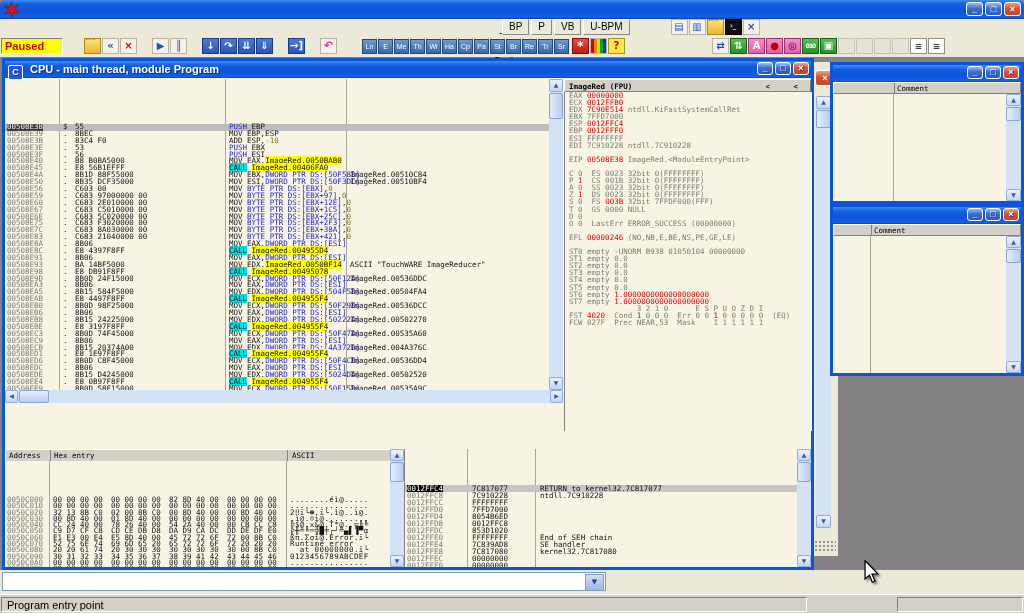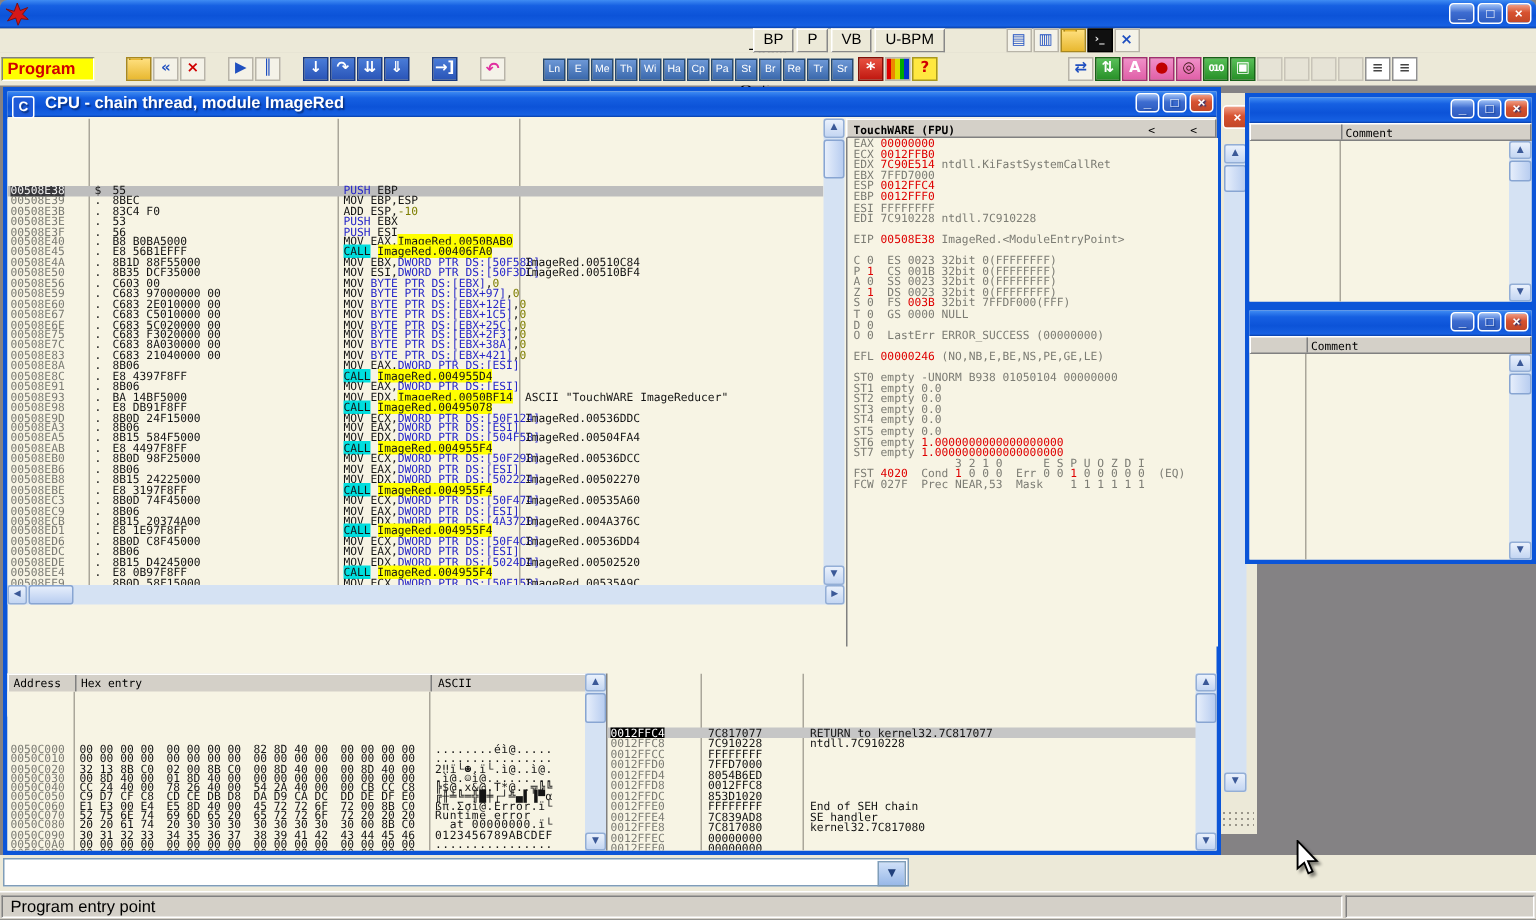--- a/index.html
+++ b/index.html
@@ -129,21 +129,21 @@
           <div class="tb-ico">▤</div>
           <div class="tb-ico">▥</div>
           <div class="tb-ico ic-folder"></div>
           <div class="tb-ico ic-console">›_</div>
           <div class="tb-ico">×</div>
         </span>
     </div>
   </div>
 
   <div class="abs" id="toolbar">
-    <div id="paused-label">Program</div>
+    <div id="paused-label">Paused</div>
     <div style="width:20px"></div>
     <span id="tb-group1" style="display:flex">
         <div class="tb-ico ic-folder"></div>
         <div class="tb-ico">«</div>
         <div class="tb-ico ic-red">×</div>
         <div class="tb-gap"></div>
         <div class="tb-ico">▶</div>
         <div class="tb-ico">║</div>
         <div class="tb-gap"></div>
         <div class="tb-ico ic-bluetile">↓</div>
@@ -243,21 +243,21 @@
       <div class="sb-btn" style="left:0;top:0;width:15px;height:12px">▲</div>
       <div class="sb-thumb" style="left:0;top:13px;width:15px;height:14px"></div>
       <div class="sb-btn" style="left:0;bottom:0;width:15px;height:12px">▼</div>
     </div>
   </div>
 
   <div class="win" id="cpu-win">
     <div class="wtitle">
       <span style="display:inline-block;width:13px;height:13px;background:#1e5ad8;border:1px solid #fff;border-radius:2px;
             color:#fff;font:bold 9px/12px 'Liberation Sans',sans-serif;text-align:center;vertical-align:-2px;margin-right:4px">C</span>
-      <span>CPU - chain thread, module ImageRed</span>
+      <span>CPU - main thread, module Program</span>
       <div class="wbtns">
         <div class="wbtn">_</div>
         <div class="wbtn">□</div>
         <div class="wbtn close">×</div>
       </div>
     </div>
 
     <div class="pane m7" id="disasm" style="left:0;top:18px;width:544px;height:311px;">
       <span class="vline" style="left:54px"></span>
       <span class="vline" style="left:220px"></span>
@@ -271,21 +271,21 @@
     </div>
 
     <div class="sb" style="left:0;top:329px;width:558px;height:13px;">
       <div class="sb-btn" style="left:0;top:0;width:13px;height:13px">◀</div>
       <div class="sb-thumb h" style="left:14px;top:0;width:30px;height:13px"></div>
       <div class="sb-btn" style="right:0;top:0;width:13px;height:13px">▶</div>
     </div>
 
 
     <div class="hdrbar m7" style="position:absolute;left:559px;top:18px;width:247px;height:13px;">
-      <span style="position:absolute;left:4px;top:2px;font-weight:bold">TouchWARE (FPU)</span>
+      <span style="position:absolute;left:4px;top:2px;font-weight:bold">ImageRed (FPU)</span>
       <span style="position:absolute;right:40px;top:2px">&lt;</span>
       <span style="position:absolute;right:12px;top:2px">&lt;</span>
     </div>
     <div class="pane m7" id="registers" style="left:559px;top:31px;width:247px;height:339px;border-left:1px solid #808080;"><div class="rrow m7"><span class="seg-g">EAX </span><span class="seg-r">00000000</span></div><div class="rrow m7"><span class="seg-g">ECX </span><span class="seg-r">0012FFB0</span></div><div class="rrow m7"><span class="seg-g">EDX </span><span class="seg-r">7C90E514</span><span class="seg-g"> ntdll.KiFastSystemCallRet</span></div><div class="rrow m7"><span class="seg-g">EBX 7FFD7000</span></div><div class="rrow m7"><span class="seg-g">ESP </span><span class="seg-r">0012FFC4</span></div><div class="rrow m7"><span class="seg-g">EBP </span><span class="seg-r">0012FFF0</span></div><div class="rrow m7"><span class="seg-g">ESI FFFFFFFF</span></div><div class="rrow m7"><span class="seg-g">EDI 7C910228 ntdll.7C910228</span></div><div class="rrow m7"></div><div class="rrow m7"><span class="seg-g">EIP </span><span class="seg-r">00508E38</span><span class="seg-g"> ImageRed.&lt;ModuleEntryPoint&gt;</span></div><div class="rrow m7"></div><div class="rrow m7"><span class="seg-g">C 0  ES 0023 32bit 0(FFFFFFFF)</span></div><div class="rrow m7"><span class="seg-g">P </span><span class="seg-r">1</span><span class="seg-g">  CS 001B 32bit 0(FFFFFFFF)</span></div><div class="rrow m7"><span class="seg-g">A 0  SS 0023 32bit 0(FFFFFFFF)</span></div><div class="rrow m7"><span class="seg-g">Z </span><span class="seg-r">1</span><span class="seg-g">  DS 0023 32bit 0(FFFFFFFF)</span></div><div class="rrow m7"><span class="seg-g">S 0  FS </span><span class="seg-r">003B</span><span class="seg-g"> 32bit 7FFDF000(FFF)</span></div><div class="rrow m7"><span class="seg-g">T 0  GS 0000 NULL</span></div><div class="rrow m7"><span class="seg-g">D 0</span></div><div class="rrow m7"><span class="seg-g">O 0  LastErr ERROR_SUCCESS (00000000)</span></div><div class="rrow m7"></div><div class="rrow m7"><span class="seg-g">EFL </span><span class="seg-r">00000246</span><span class="seg-g"> (NO,NB,E,BE,NS,PE,GE,LE)</span></div><div class="rrow m7"></div><div class="rrow m7"><span class="seg-g">ST0 empty -UNORM B938 01050104 00000000</span></div><div class="rrow m7"><span class="seg-g">ST1 empty 0.0</span></div><div class="rrow m7"><span class="seg-g">ST2 empty 0.0</span></div><div class="rrow m7"><span class="seg-g">ST3 empty 0.0</span></div><div class="rrow m7"><span class="seg-g">ST4 empty 0.0</span></div><div class="rrow m7"><span class="seg-g">ST5 empty 0.0</span></div><div class="rrow m7"><span class="seg-g">ST6 empty </span><span class="seg-r">1.0000000000000000000</span></div><div class="rrow m7"><span class="seg-g">ST7 empty </span><span class="seg-r">1.0000000000000000000</span></div><div class="rrow m7"><span class="seg-g">               3 2 1 0      E S P U O Z D I</span></div><div class="rrow m7"><span class="seg-g">FST </span><span class="seg-r">4020</span><span class="seg-g">  Cond </span><span class="seg-r">1</span><span class="seg-g"> 0 0 0  Err 0 0 </span><span class="seg-r">1</span><span class="seg-g"> 0 0 0 0 0  (EQ)</span></div><div class="rrow m7"><span class="seg-g">FCW 027F  Prec NEAR,53  Mask    1 1 1 1 1 1</span></div></div>
 
     <div class="hdrbar m7" style="position:absolute;left:0;top:388px;width:399px;height:29px;">
       <span style="position:absolute;left:3px;top:1px">Address</span>
       <span style="position:absolute;left:48px;top:1px">Hex entry</span>
       <span style="position:absolute;left:286px;top:1px">ASCII</span>
       <span class="vline" style="left:44px;background:#808080"></span>
@@ -311,21 +311,21 @@
       <div class="sb-btn" style="left:0;bottom:0;width:14px;height:12px">▼</div>
     </div>
   </div>
 
   <div class="abs" id="bottom-strip"></div>
   <div class="abs" id="cmdbox">
     <div class="drop">▼</div>
   </div>
 
   <div class="abs" id="statusbar">
-    <div class="sb-panel" style="left:1px;width:894px">Program entry point</div>
+    <div class="sb-panel" style="left:1px;width:806px">Program entry point</div>
     <div class="sb-panel" style="left:897px;width:126px"></div>
   </div>
 
   <svg class="abs" style="left:864px;top:560px;filter:drop-shadow(2px 2px 1px rgba(0,0,0,.45));z-index:99" width="16" height="24" viewBox="0 0 12 19">
     <polygon points="0.5,0.5 0.5,15 4,12 6.2,17.6 8.4,16.6 6,11.2 10.6,11" fill="#fff" stroke="#000" stroke-width="1"></polygon>
   </svg>
 
 </div>
 
 </body></html>

